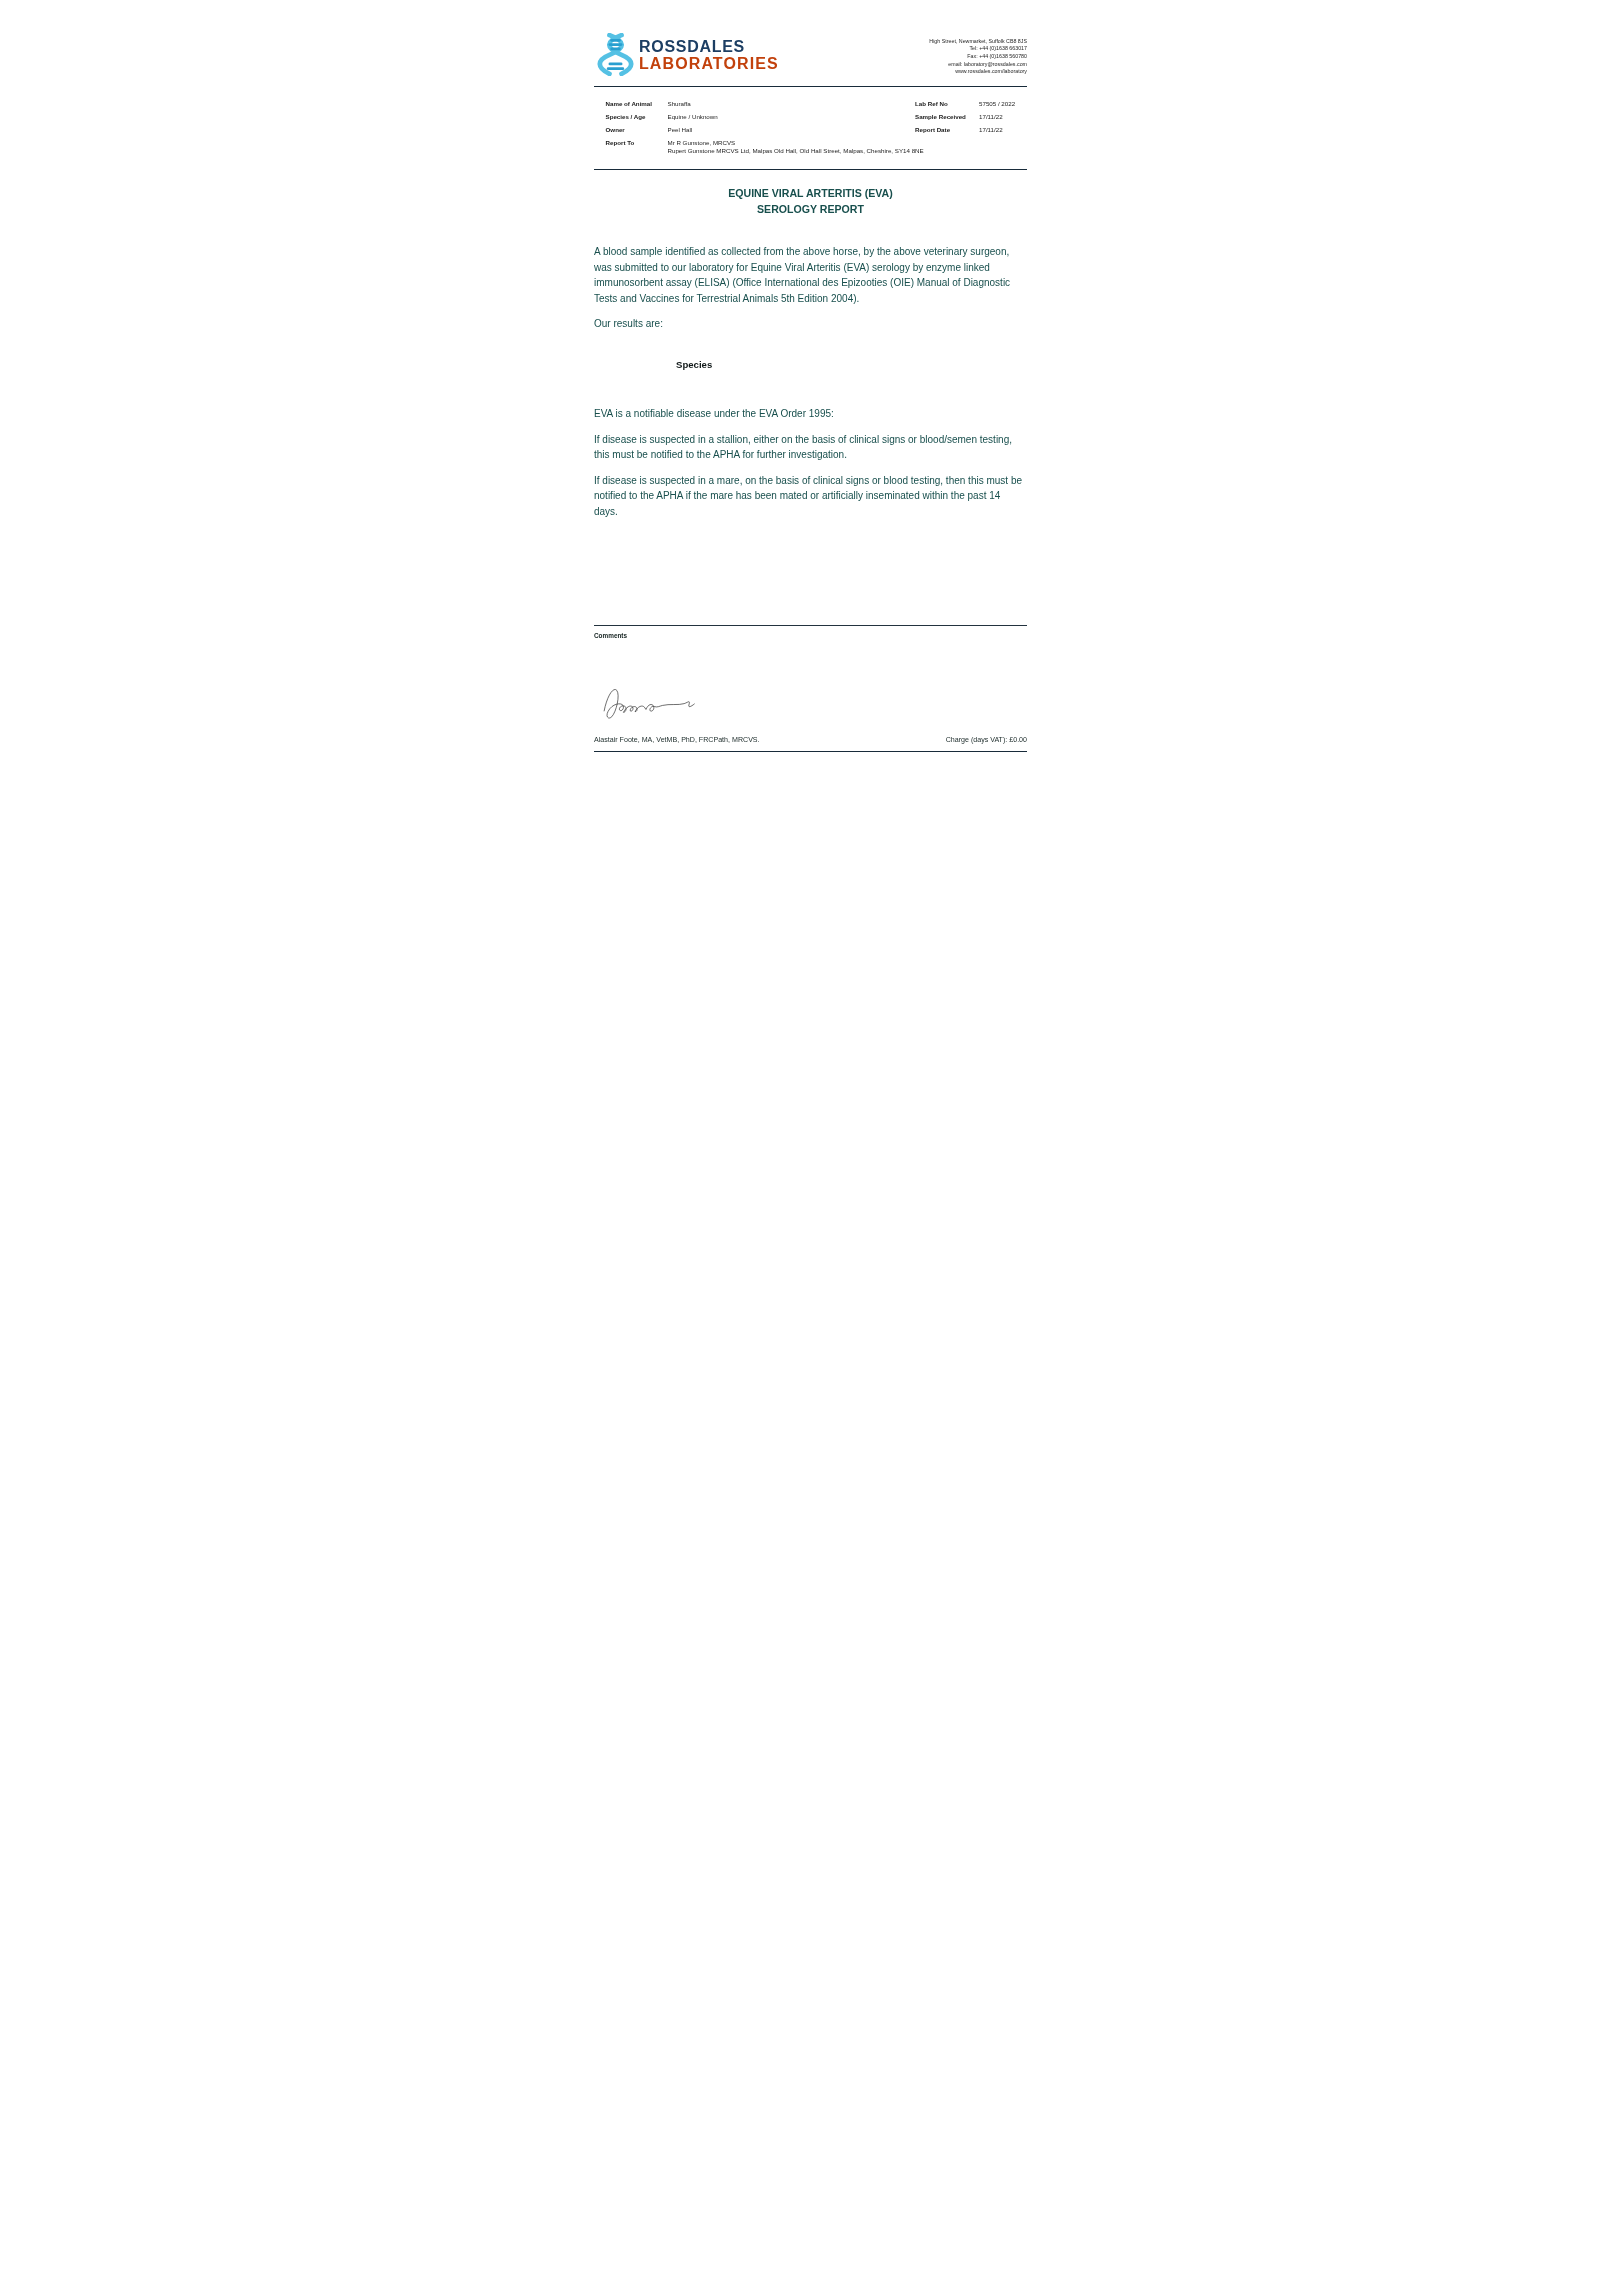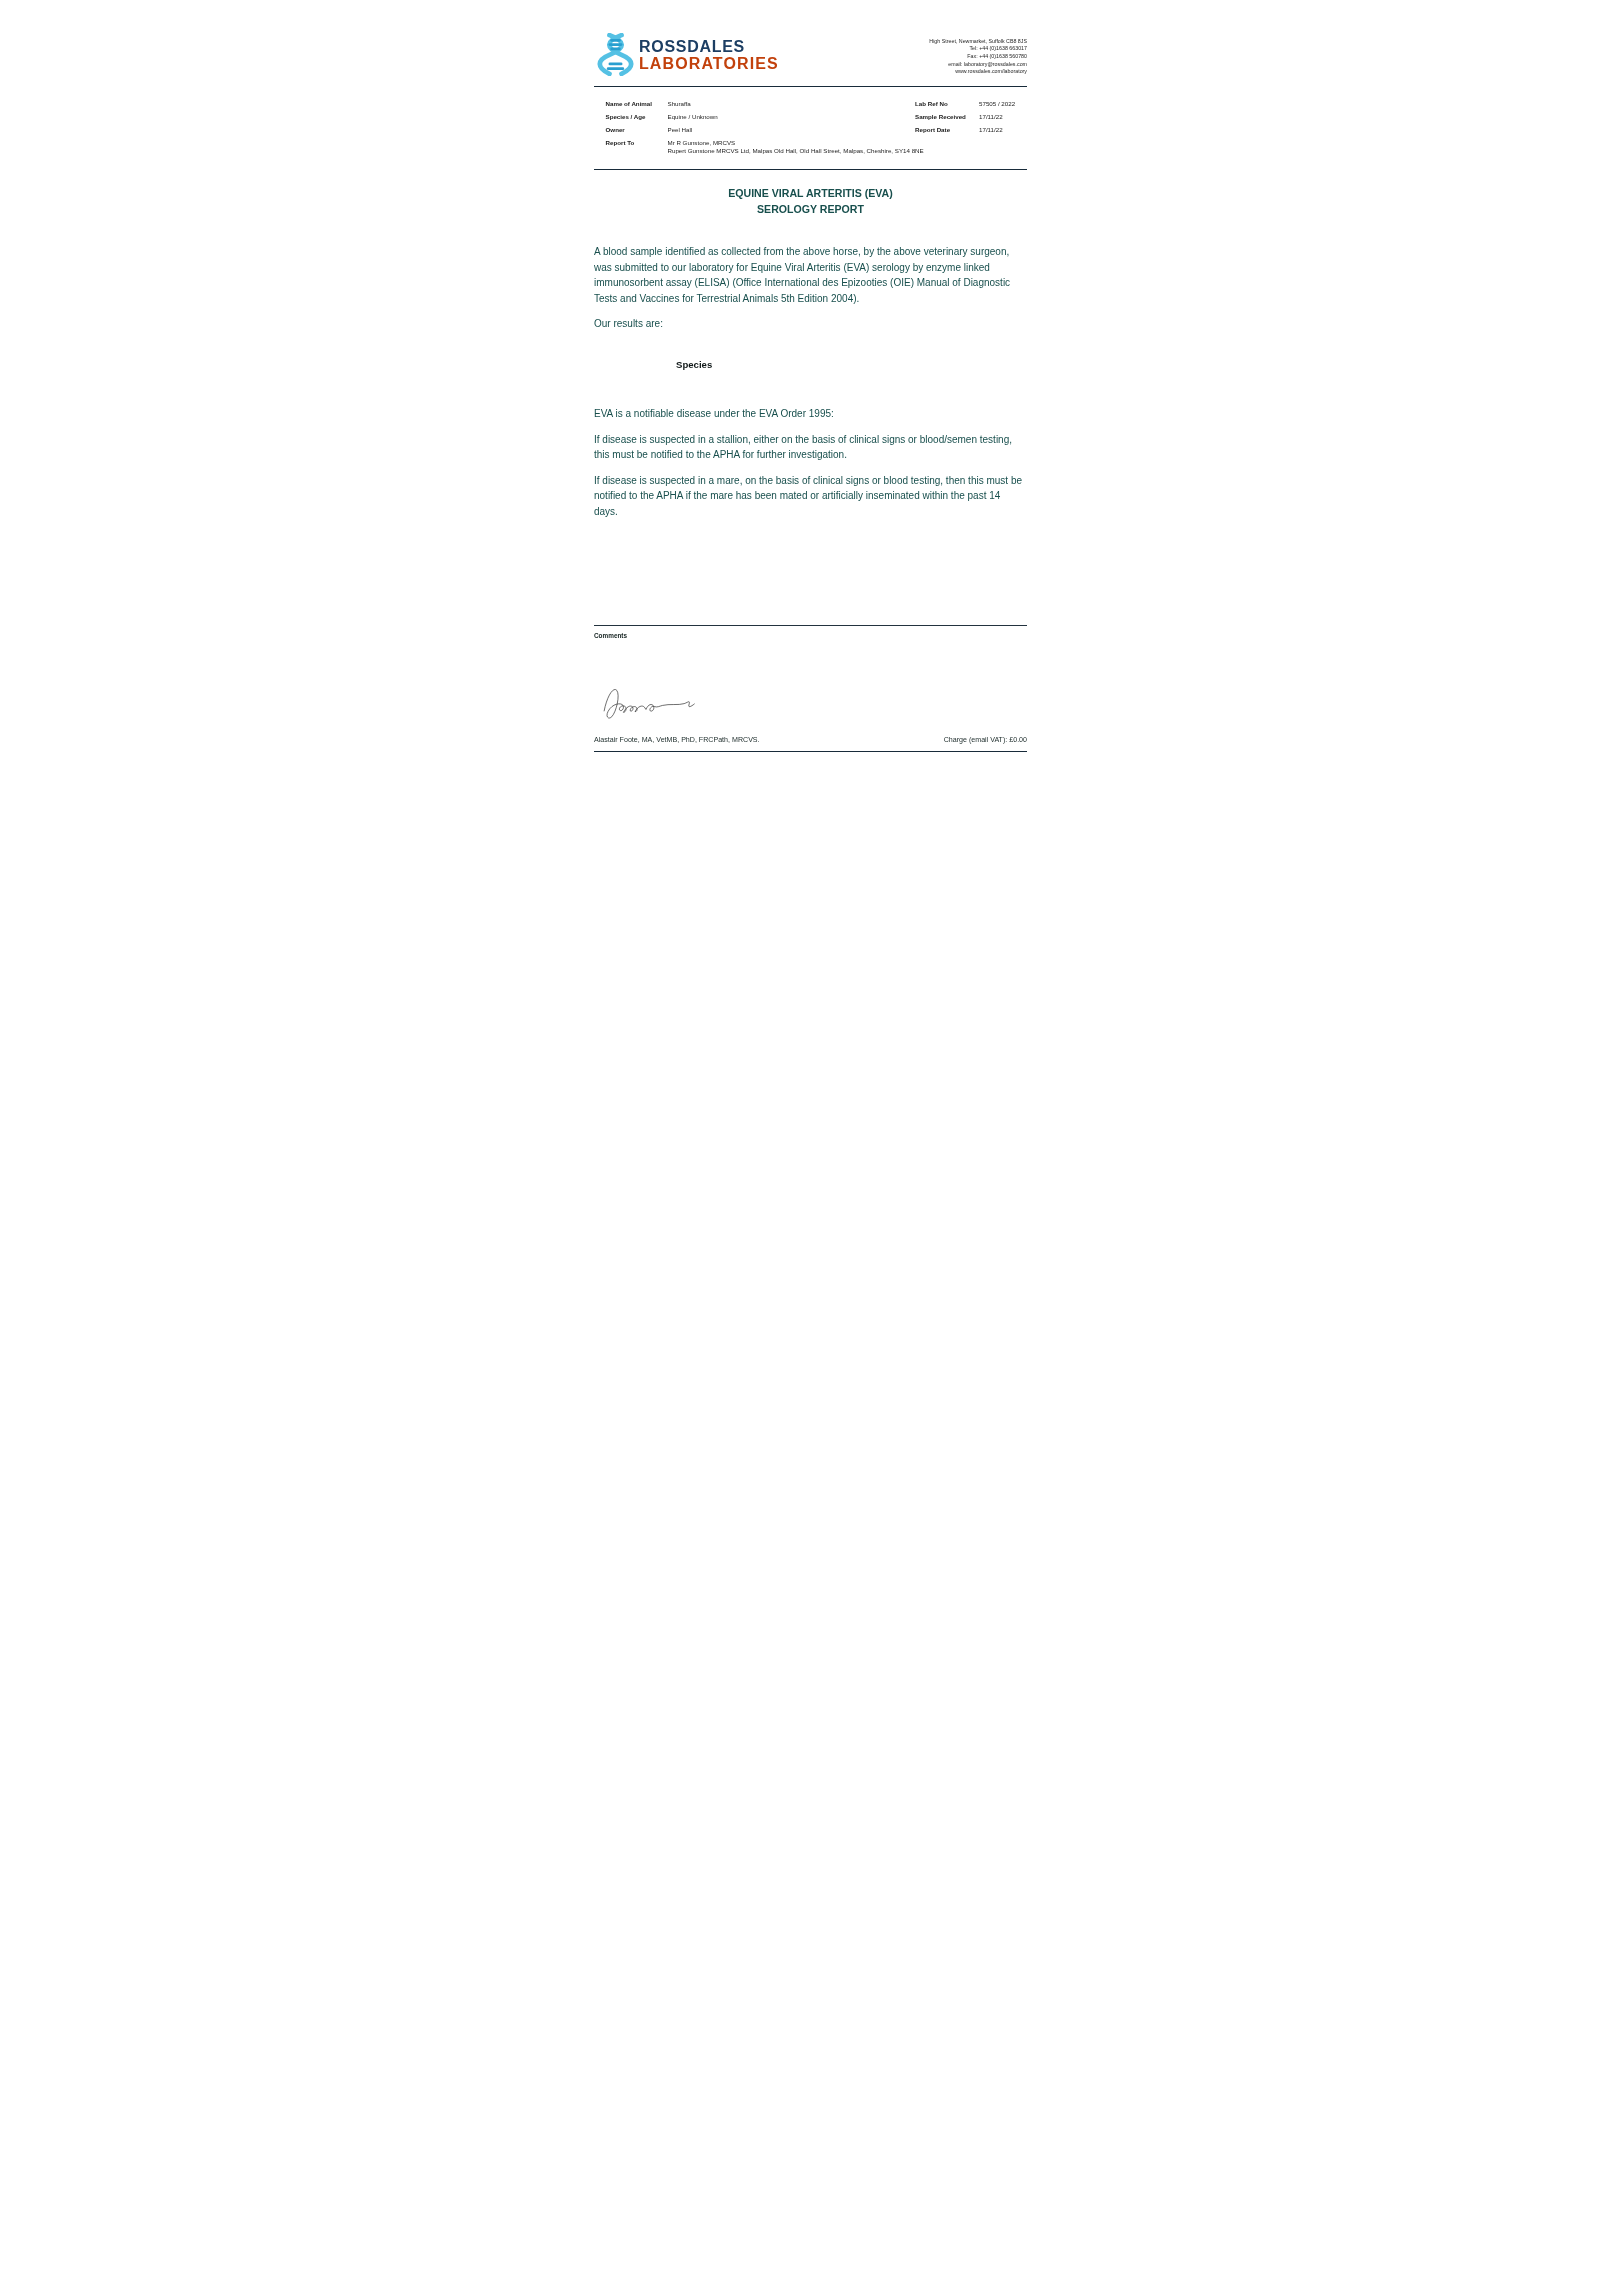--- a/index.html
+++ b/index.html
@@ -183,19 +183,19 @@
   <div class="comments-label">Comments</div>
 
   <svg class="signature" viewBox="0 0 260 110" aria-hidden="true">
     <g fill="none" stroke="#2a2a2a" stroke-width="2.2" stroke-linecap="round" stroke-linejoin="round" opacity="0.85">
       <path d="M8 74 C16 32, 34 6, 43 18 C52 30, 42 76, 29 90 C20 99, 11 90, 19 75 C30 54, 54 50, 60 59 C64 66, 57 77, 51 72 C47 67, 55 57, 64 61 C72 64, 68 78, 61 78 C69 63, 80 57, 86 63 C90 68, 85 77, 80 74 C78 68, 87 59, 95 63 C101 66, 99 77, 93 76 C101 61, 113 57, 119 64 L123 70 C129 55, 140 53, 144 61 C147 68, 141 77, 135 74 C131 70, 138 59, 146 62 C154 65, 160 61, 168 59 C188 54, 212 59, 228 54 C238 51, 246 42, 241 58 C239 67, 250 60, 256 55"></path>
     </g>
   </svg>
 
   <div class="footer-row">
     <div>Alastair Foote, MA, VetMB, PhD, FRCPath, MRCVS.</div>
-    <div>Charge (email VAT): £0.00</div>
+    <div>Charge (days VAT): £0.00</div>
   </div>
 
   <hr class="bottom-rule">
 
 </div>
 
 
 </body></html>

